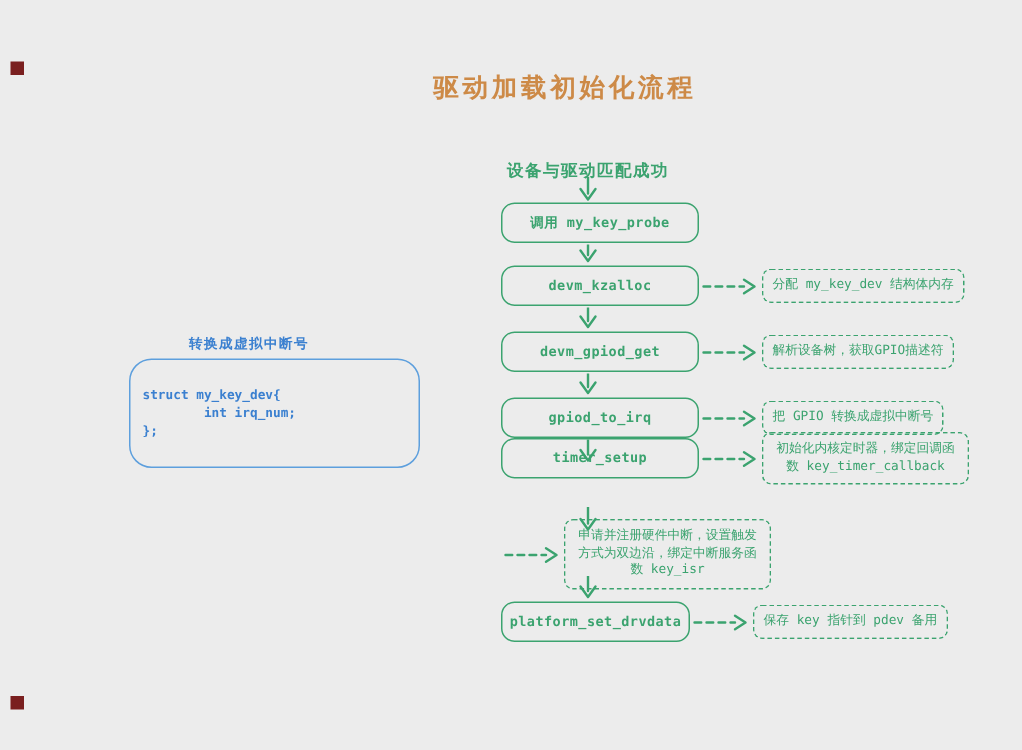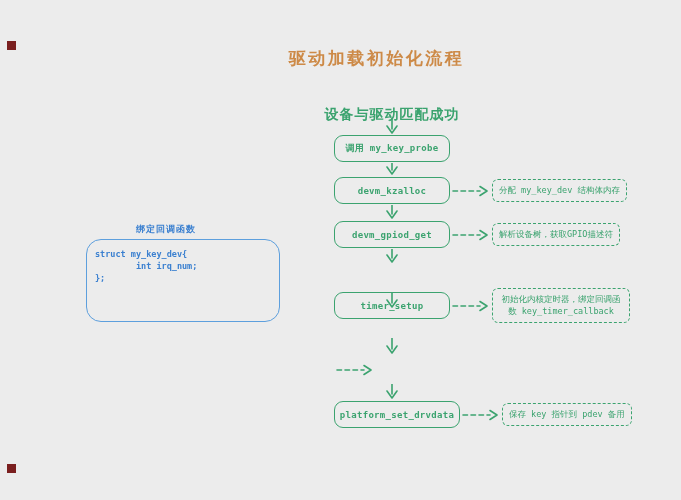--- a/index.html
+++ b/index.html
@@ -22,31 +22,31 @@
   .bullet{
     position:absolute;left:7px;width:9px;height:9px;
     background:var(--maroon,#7a1f1f);
   }
   .bullet-top{top:41px;}
   .bullet-bottom{top:464px;}
   .start-label{
     position:absolute;top:106px;left:292px;width:200px;
     text-align:center;
     color:var(--green,#3ba36f);
-    font-size:14px;font-weight:600;letter-spacing:1px;
+    font-size:11px;font-weight:600;letter-spacing:1px;
     font-family:"DejaVu Sans Mono","DejaVu Sans",sans-serif;
   }
   .v-arrow{position:absolute;left:384px;}
   .step{
     position:absolute;left:334px;height:27px;
     display:flex;align-items:center;
   }
   .node{
     flex:none;
-    width:116px;height:27px;
+    width:132px;height:27px;
     border:1.5px solid var(--green,#3ba36f);
     border-radius:9px;
     display:flex;align-items:center;justify-content:center;
     color:var(--green,#3ba36f);
     font-family:"DejaVu Sans Mono","DejaVu Sans",sans-serif;
     font-size:9px;font-weight:600;letter-spacing:0.3px;
     box-sizing:border-box;
   }
   .node.wide{width:126px;}
   .dash-arrow{flex:none;margin:0 2px;}
@@ -63,25 +63,25 @@
     box-sizing:content-box;
   }
   .note.nw{white-space:nowrap;max-width:none;}
   .struct-label{
     position:absolute;top:223px;left:86px;width:160px;
     text-align:center;
     color:var(--blue,#3b80d0);
     font-size:9px;font-weight:bold;letter-spacing:1px;
   }
   .struct-box{
-    position:absolute;top:239px;left:86px;width:194px;height:83px;
+    position:absolute;top:239px;left:86px;width:194px;height:73px;
     border:1.5px solid var(--blue-border,#5d9fdd);
     border-radius:15px;
     box-sizing:border-box;
-    padding:8px 8px;
+    padding:18px 8px;
   }
   .code-line{
     white-space:pre;
     color:var(--blue,#3b80d0);
     font-family:"DejaVu Sans Mono","Liberation Mono",monospace;
     font-size:8.5px;font-weight:600;line-height:12px;
   }
   svg line,svg polyline{
     stroke:var(--green,#3ba36f);
     stroke-width:1.6;
@@ -145,46 +145,55 @@
 
   <div class="step" style="top:177px">
     <div class="node">devm_kzalloc</div>
     <svg class="dash-arrow" width="38" height="12">
         <line x1="1" y1="6" x2="28" y2="6" stroke-dasharray="4.5,3.5"></line>
         <polyline points="28,1.5 35,6 28,10.5"></polyline>
       </svg>
     <div class="note nw">分配 my_key_dev 结构体内存</div>
   </div>
 
+  <div class="step" style="top:265px">
+    <div class="node">gpiod_to_irq</div>
+    <svg class="dash-arrow" width="38" height="12">
+        <line x1="1" y1="6" x2="28" y2="6" stroke-dasharray="4.5,3.5"></line>
+        <polyline points="28,1.5 35,6 28,10.5"></polyline>
+      </svg>
+    <div class="note nw">把 GPIO 转换成虚拟中断号</div>
+  </div>
 
   <div class="step" style="top:292px">
     <div class="node">timer_setup</div>
     <svg class="dash-arrow" width="38" height="12">
         <line x1="1" y1="6" x2="28" y2="6" stroke-dasharray="4.5,3.5"></line>
         <polyline points="28,1.5 35,6 28,10.5"></polyline>
       </svg>
     <div class="note">初始化内核定时器，绑定回调函数 key_timer_callback</div>
   </div>
 
   <div class="step" style="top:356px">
     <svg class="dash-arrow" width="38" height="12">
         <line x1="1" y1="6" x2="28" y2="6" stroke-dasharray="4.5,3.5"></line>
         <polyline points="28,1.5 35,6 28,10.5"></polyline>
       </svg>
+    <div class="note">申请并注册硬件中断，设置触发方式为双边沿，绑定中断服务函数 key_isr</div>
   </div>
 
   <div class="step" style="top:401px">
     <div class="node wide">platform_set_drvdata</div>
     <svg class="dash-arrow" width="38" height="12">
         <line x1="1" y1="6" x2="28" y2="6" stroke-dasharray="4.5,3.5"></line>
         <polyline points="28,1.5 35,6 28,10.5"></polyline>
       </svg>
     <div class="note nw">保存 key 指针到 pdev 备用</div>
   </div>
 
-  <div class="struct-label">绑定回调函数</div>
+  <div class="struct-label">转换成虚拟中断号</div>
   <div class="struct-box">
     <div class="code-line">struct my_key_dev{</div>
     <div class="code-line">        int irq_num;</div>
     <div class="code-line">};</div>
   </div>
 
 </div>
 
 </body></html>

